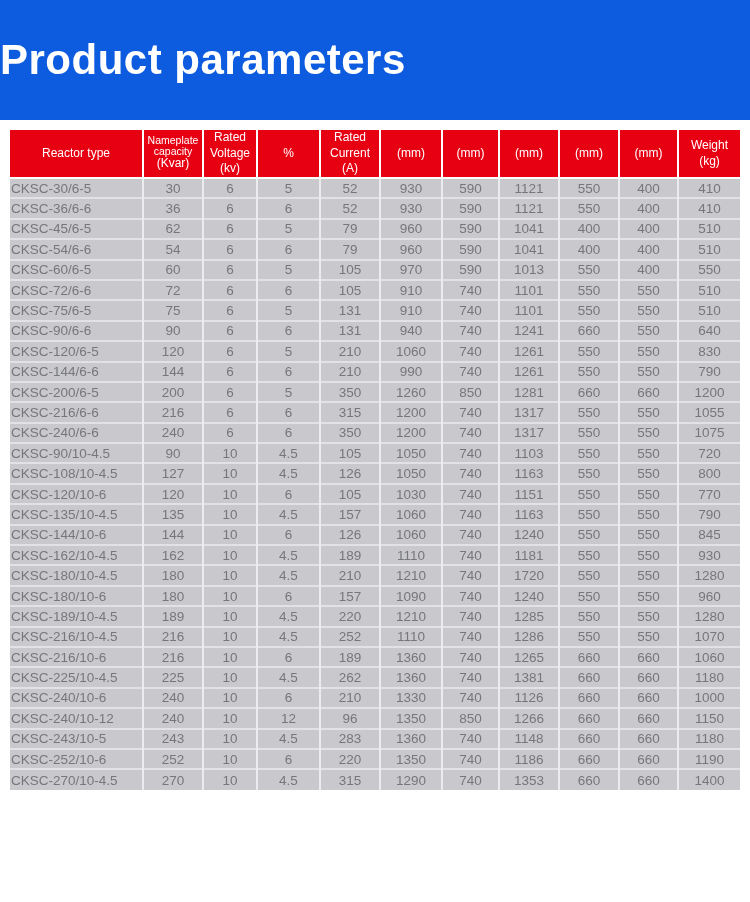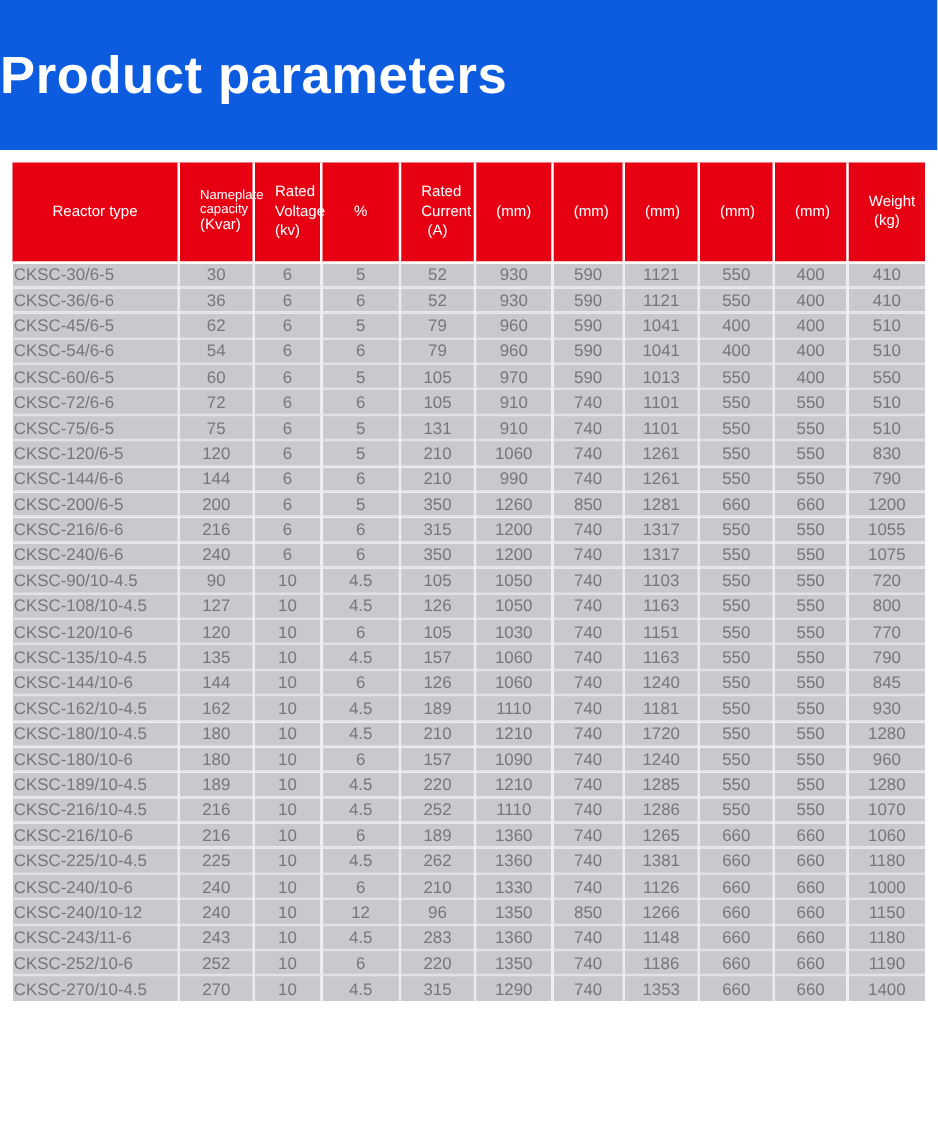--- a/index.html
+++ b/index.html
@@ -32,21 +32,21 @@
     table-layout: fixed;
     border-collapse: collapse;
   }
   thead th {
     background: var(--header-bg, #e60012);
     color: var(--header-fg, #ffffff);
     font-weight: 400;
     height: 48px;
     vertical-align: middle;
     text-align: center;
-    padding: 16px;
+    padding: 0;
     border-left: 2px solid #ffffff;
   }
   thead th:first-child { border-left: none; }
   th .hline {
     display: block;
     font-size: 12px;
     line-height: 15.5px;
   }
   th .hline.small {
     font-size: 10.5px;
@@ -225,20 +225,33 @@
             <td>5</td>
             <td>131</td>
             <td>910</td>
             <td>740</td>
             <td>1101</td>
             <td>550</td>
             <td>550</td>
             <td>510</td>
           </tr>
           <tr>
+            <td>CKSC-90/6-6</td>
+            <td>90</td>
+            <td>6</td>
+            <td>6</td>
+            <td>131</td>
+            <td>940</td>
+            <td>740</td>
+            <td>1241</td>
+            <td>660</td>
+            <td>550</td>
+            <td>640</td>
+          </tr>
+          <tr>
             <td>CKSC-120/6-5</td>
             <td>120</td>
             <td>6</td>
             <td>5</td>
             <td>210</td>
             <td>1060</td>
             <td>740</td>
             <td>1261</td>
             <td>550</td>
             <td>550</td>
@@ -472,21 +485,21 @@
             <td>12</td>
             <td>96</td>
             <td>1350</td>
             <td>850</td>
             <td>1266</td>
             <td>660</td>
             <td>660</td>
             <td>1150</td>
           </tr>
           <tr>
-            <td>CKSC-243/11-6</td>
+            <td>CKSC-243/10-5</td>
             <td>243</td>
             <td>10</td>
             <td>4.5</td>
             <td>283</td>
             <td>1360</td>
             <td>740</td>
             <td>1148</td>
             <td>660</td>
             <td>660</td>
             <td>1180</td>

